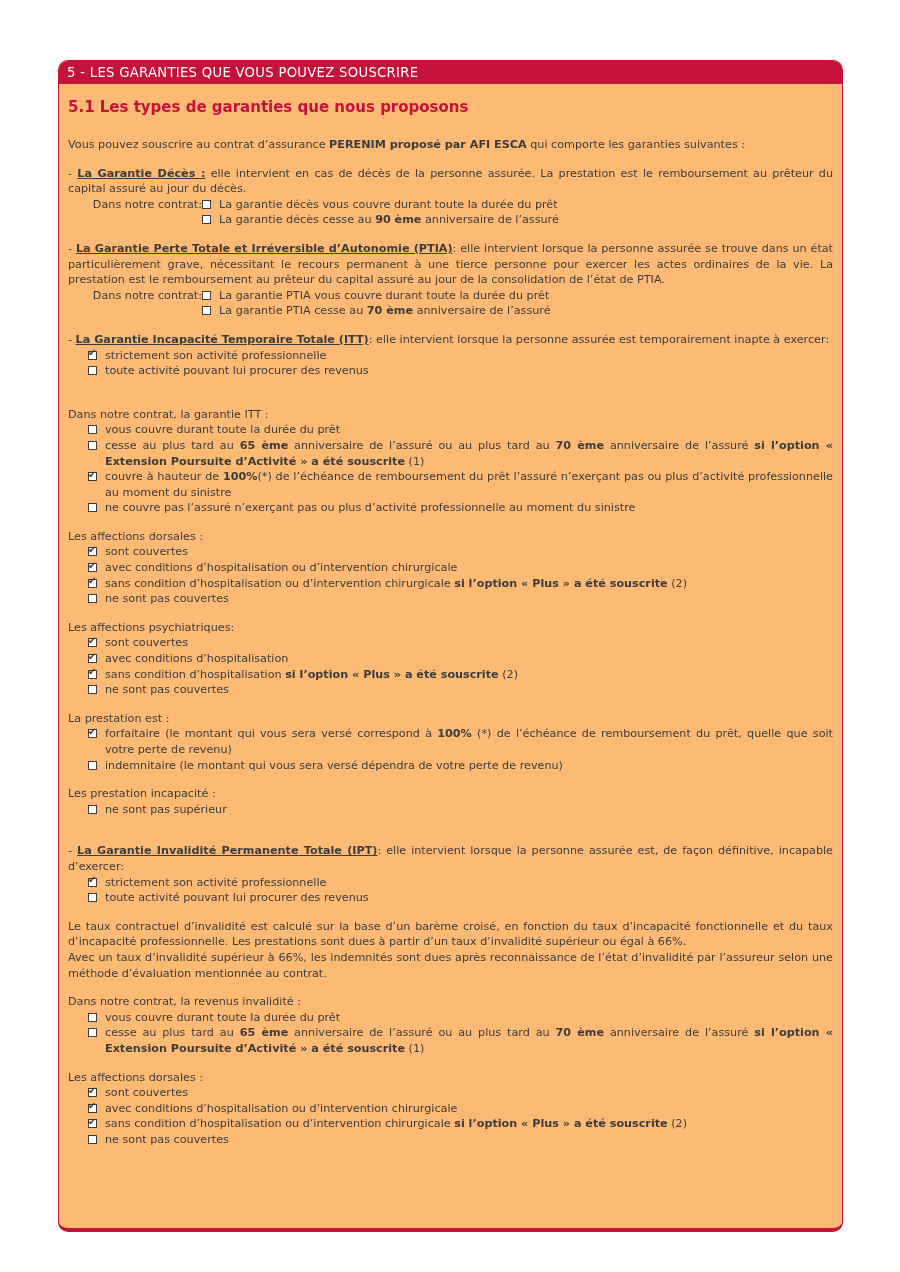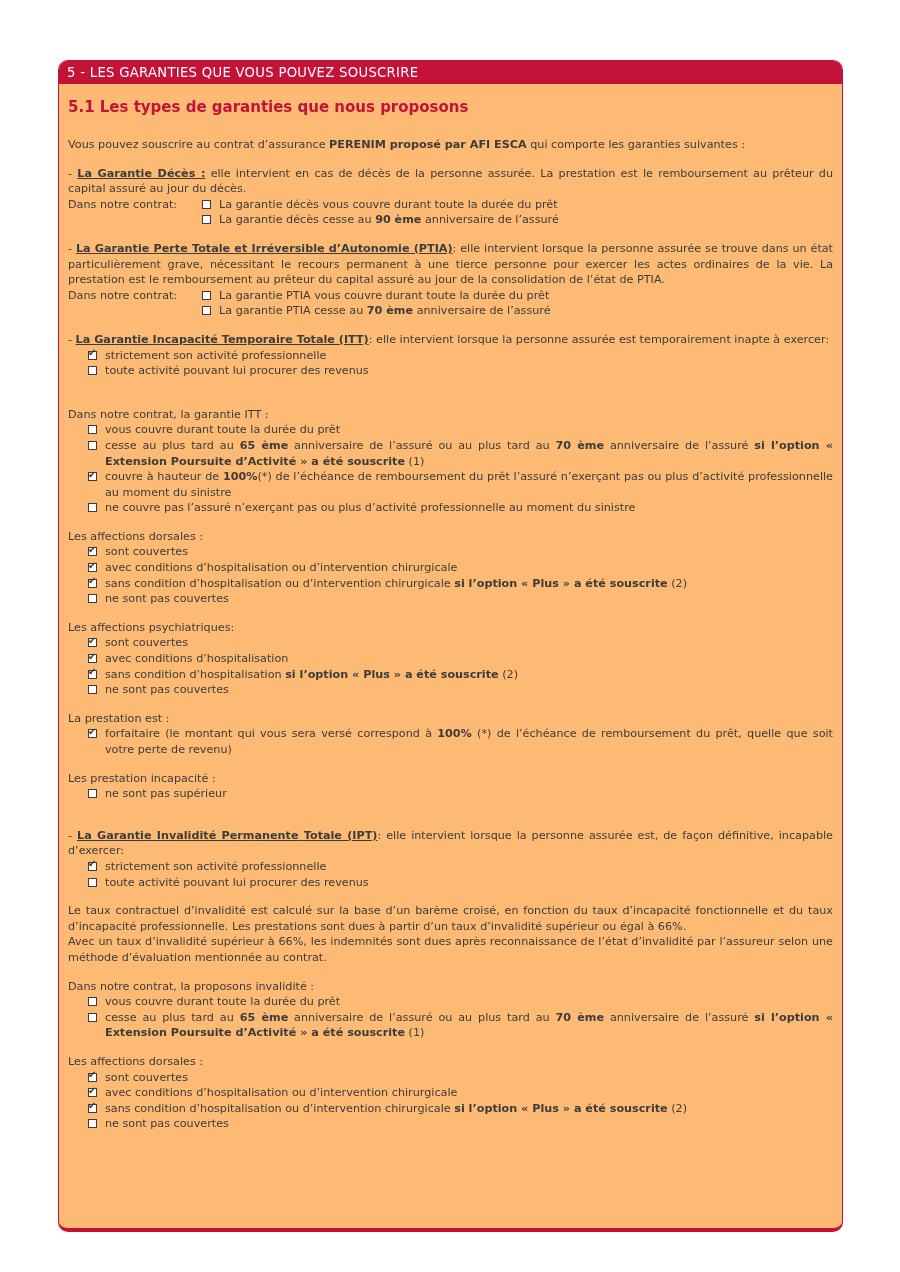--- a/index.html
+++ b/index.html
@@ -43,21 +43,21 @@
     margin-bottom: 21px;
   }
   #doc { font-size: 11.2px; line-height: 15.6px; }
   .para { text-align: justify; }
   .b { font-weight: bold; margin-top: 20px; }
   .u { text-decoration: underline; text-decoration-thickness: 1px; }
   .gap  { height: 13px; }
   .gap2 { height: 28px; }
   .check-line { display: flex; margin-left: 20px; }
   .lc-row { display: flex; }
-  .lc-label { flex: none; width: 134px; }
+  .lc-label { flex: none; width: 134px; text-align: right; }
   .cb {
     flex: none;
     width: 9px; height: 9px;
     border: 1.2px solid var(--ink);
     margin: 3px 8px 0 0;
     position: relative;
     background: #fff;
   }
   .cb .mark {
     position: absolute;
@@ -184,20 +184,24 @@
           <span class="ct"><span>ne sont pas couvertes</span></span>
         </div>
         <div class="gap"></div>
         <p class="para"><span>La prestation est :</span></p>
         <div class="check-line">
           <span class="cb">
             <span class="mark">✔</span>
           </span>
           <span class="ct"><span>forfaitaire (le montant qui vous sera versé correspond à </span><span class="b">100%</span><span> (*) de l’échéance de remboursement du prêt, quelle que soit votre perte de revenu)</span></span>
         </div>
+        <div class="check-line">
+          <span class="cb"></span>
+          <span class="ct"><span>indemnitaire (le montant qui vous sera versé dépendra de votre perte de revenu)</span></span>
+        </div>
         <div class="gap"></div>
         <p class="para"><span>Les prestation incapacité :</span></p>
         <div class="check-line">
           <span class="cb"></span>
           <span class="ct"><span>ne sont pas supérieur</span></span>
         </div>
         <div class="gap"></div>
         <div class="gap"></div>
         <p class="para"><span>- </span><span class="b u">La Garantie Invalidité Permanente Totale (IPT)</span><span>: elle intervient lorsque la personne assurée est, de façon définitive, incapable d’exercer:</span></p>
         <div class="check-line">
@@ -207,21 +211,21 @@
           <span class="ct"><span>strictement son activité professionnelle</span></span>
         </div>
         <div class="check-line">
           <span class="cb"></span>
           <span class="ct"><span>toute activité pouvant lui procurer des revenus</span></span>
         </div>
         <div class="gap"></div>
         <p class="para"><span>Le taux contractuel d’invalidité est calculé sur la base d’un barème croisé, en fonction du taux d’incapacité fonctionnelle et du taux d’incapacité professionnelle. Les prestations sont dues à partir d’un taux d’invalidité supérieur ou égal à 66%.</span></p>
         <p class="para"><span>Avec un taux d’invalidité supérieur à 66%, les indemnités sont dues après reconnaissance de l’état d’invalidité par l’assureur selon une méthode d’évaluation mentionnée au contrat.</span></p>
         <div class="gap"></div>
-        <p class="para"><span>Dans notre contrat, la proposons invalidité :</span></p>
+        <p class="para"><span>Dans notre contrat, la revenus invalidité :</span></p>
         <div class="check-line">
           <span class="cb"></span>
           <span class="ct"><span>vous couvre durant toute la durée du prêt</span></span>
         </div>
         <div class="check-line">
           <span class="cb"></span>
           <span class="ct"><span>cesse au plus tard au </span><span class="b">65 ème</span><span> anniversaire de l’assuré ou au plus tard au </span><span class="b">70 ème</span><span> anniversaire de l’assuré </span><span class="b">si l’option « Extension Poursuite d’Activité » a été souscrite</span><span> (1)</span></span>
         </div>
         <div class="gap"></div>
         <p class="para"><span>Les affections dorsales :</span></p>

